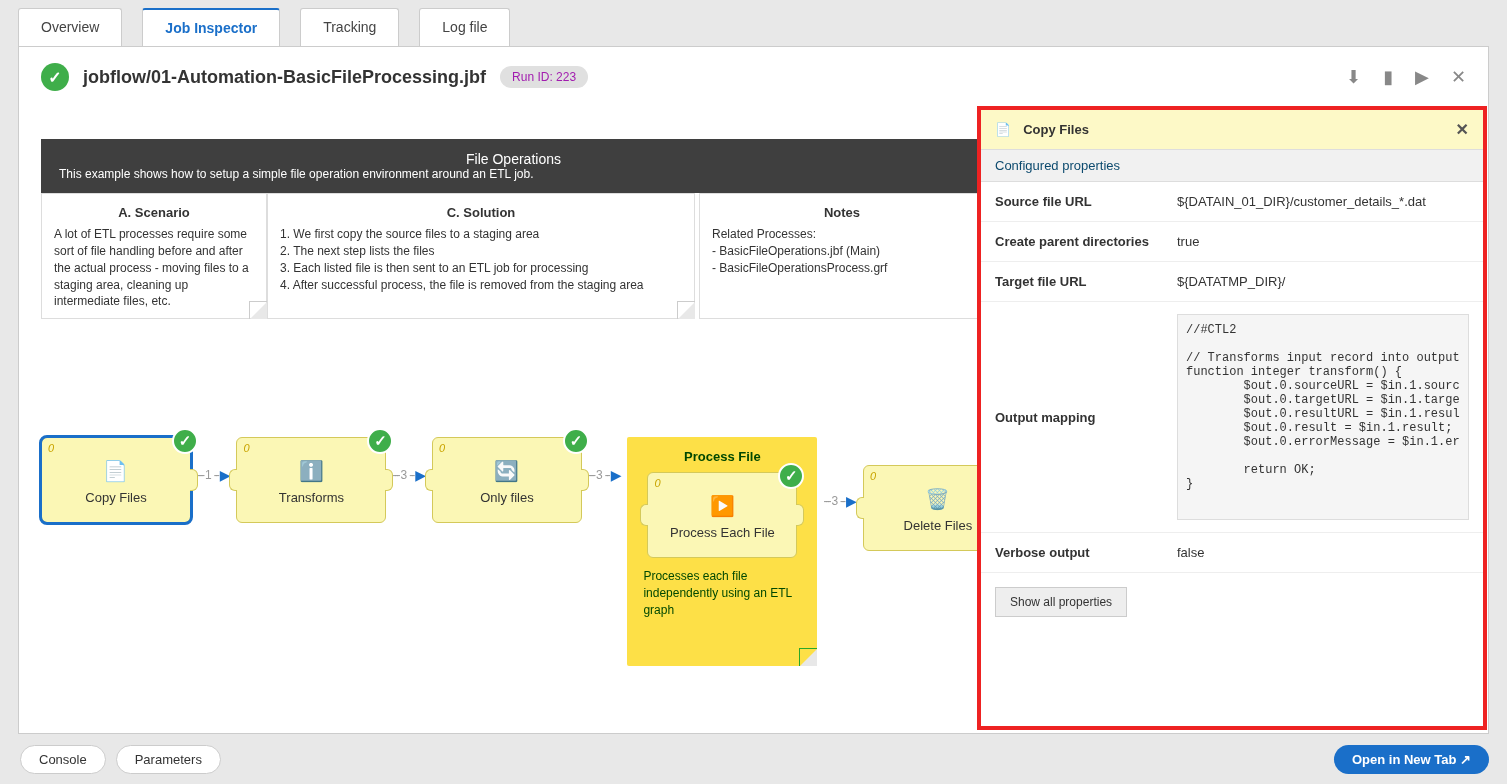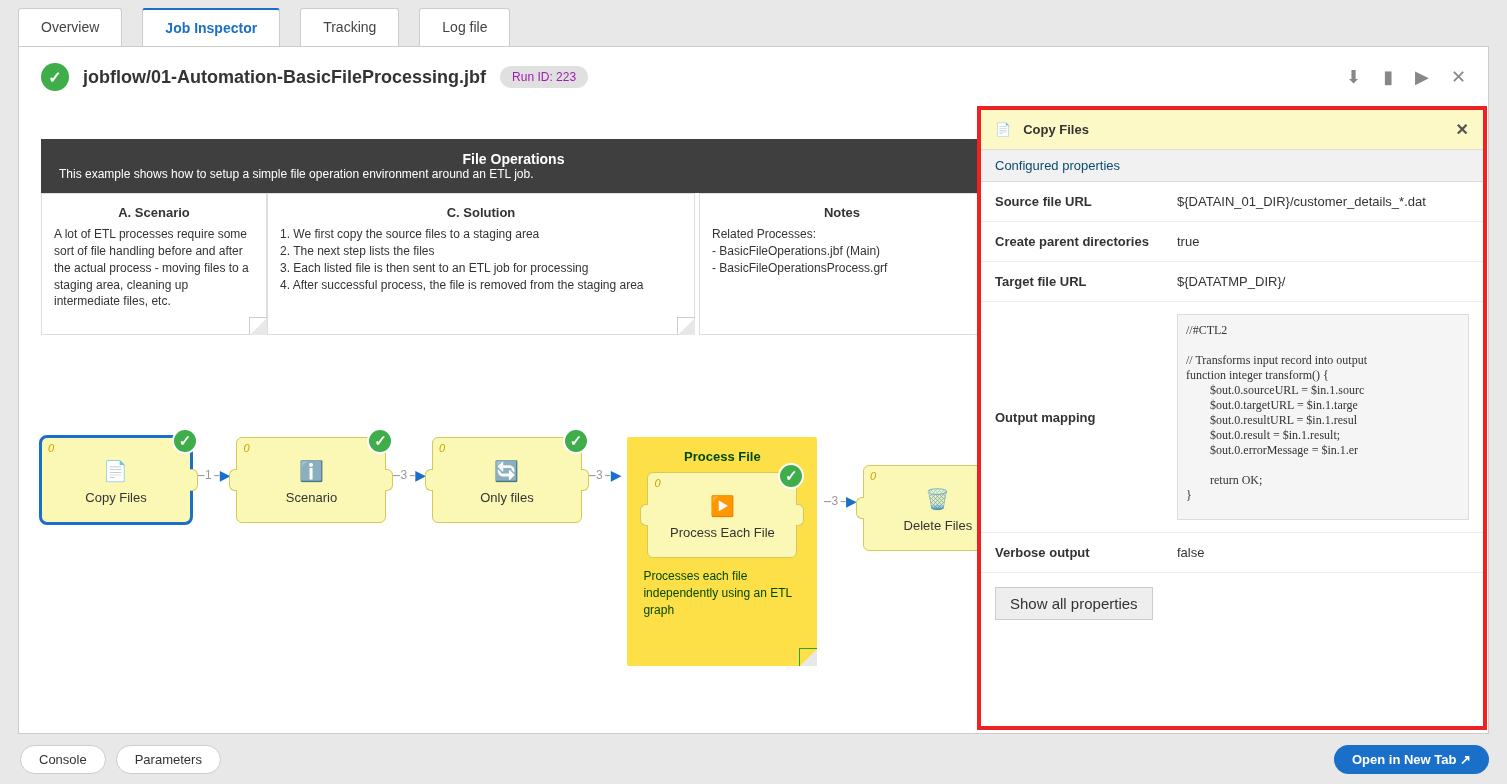--- a/index.html
+++ b/index.html
@@ -9,24 +9,24 @@
 .tab.active{color:#1a6fc9;font-weight:bold;border-top:2px solid #1a6fc9}
 .main-area{background:#fff;margin:0 18px 0 18px;height:688px;border:1px solid #ccc;position:relative}
 .header-row{display:flex;align-items:center;padding:16px 22px;gap:14px}
 .success-icon{width:28px;height:28px;border-radius:50%;background:#3fae4a;display:flex;align-items:center;justify-content:center;color:#fff;font-weight:bold;font-size:16px}
 .job-title{font-size:18px;font-weight:bold}
 .run-id{background:#e0e0e0;border-radius:12px;padding:4px 12px;font-size:12px;color:#a21caf}
 .header-icons{margin-left:auto;display:flex;gap:22px;color:#888}
 .header-icons span{cursor:pointer;font-size:18px}
 .canvas-area{position:absolute;top:70px;left:0;right:0;bottom:0;overflow:hidden}
 .dark-banner{background:#3f3f3f;color:#fff;margin:22px 22px 0 22px;padding:12px 18px;width:945px}
-.dark-banner .title{font-weight:bold;text-align:center;font-size:14px}
+.dark-banner .title{font-weight:normal;text-align:center;font-size:14px}
 .dark-banner .sub{font-size:12px}
 .note-boxes{display:flex;margin-left:22px;width:945px}
-.note-box{background:#fff;border:1px solid #ddd;padding:10px 12px;font-size:12px;line-height:1.4;height:142px;position:relative;flex:0 0 auto}
+.note-box{background:#fff;border:1px solid #ddd;padding:10px 12px;font-size:12px;line-height:1.4;height:126px;position:relative;flex:0 0 auto}
 .note-box .nt{font-weight:bold;text-align:center;margin-bottom:4px;font-size:13px}
 .note-box.a{width:226px}
 .note-box.c{width:428px}
 .note-box.n{width:286px;margin-left:4px}
 .corner-fold{position:absolute;bottom:-1px;right:-1px;width:18px;height:18px;background:linear-gradient(135deg,transparent 49%,#e8e8e8 51%);border-left:1px solid #ccc;border-top:1px solid #ccc}
 .flow{position:absolute;top:320px;left:22px;right:0;display:flex;align-items:flex-start}
 .node{width:150px;height:86px;background:#fbf7b5;border:1px solid #d4c95a;border-radius:6px;position:relative;display:flex;flex-direction:column;align-items:center;justify-content:center;gap:4px}
 .node.selected{outline:3px solid #1a6fc9;outline-offset:-1px}
 .node .port-num{position:absolute;top:4px;left:6px;color:#c9a400;font-size:11px;font-style:italic}
 .node .chk{position:absolute;top:-10px;right:-8px;width:26px;height:26px;border-radius:50%;background:#3fae4a;border:2px solid #fff;color:#fff;display:flex;align-items:center;justify-content:center;font-size:15px;font-weight:bold}
@@ -42,22 +42,22 @@
 .green-wrap .node{margin:0 auto}
 .green-wrap .desc{font-size:12px;line-height:1.4;color:#004800;padding:10px 4px 0 4px;height:100px}
 .green-wrap .gfold{position:absolute;bottom:0;right:0;width:18px;height:18px;background:linear-gradient(135deg,transparent 49%,#e8e8e8 51%);border-left:1px solid #2aa82a;border-top:1px solid #2aa82a}
 .side-panel{position:absolute;top:106px;right:20px;width:510px;height:624px;border:4px solid #e22;background:#fff;z-index:10}
 .sp-head{background:#fdf9c7;display:flex;align-items:center;padding:10px 14px;gap:12px;font-weight:bold;color:#333}
 .sp-head .close{margin-left:auto;cursor:pointer;color:#555;font-size:16px}
 .sp-sub{background:#f1f1f1;padding:8px 14px;color:#0c4a6e;font-size:13px;border-top:1px solid #ddd;border-bottom:1px solid #ddd}
 .prop-row{display:flex;padding:12px 14px;border-bottom:1px solid #eee;font-size:13px;align-items:flex-start}
 .prop-row .pk{width:182px;font-weight:bold;flex-shrink:0}
 .prop-row .pv{flex:1;min-width:0;word-break:break-all}
-.code-box{background:#f5f5f5;border:1px solid #ddd;font-family:Liberation Serif, serif;font-size:12px;padding:8px;white-space:pre;overflow:auto;height:206px;position:relative;flex:1;min-width:0}
-.show-all{margin:14px;background:#eee;border:1px solid #ccc;padding:7px 14px;cursor:pointer;font-size:15px;display:inline-block}
+.code-box{background:#f5f5f5;border:1px solid #ddd;font-family:Liberation Mono, monospace;font-size:12px;padding:8px;white-space:pre;overflow:auto;height:206px;position:relative;flex:1;min-width:0}
+.show-all{margin:14px;background:#eee;border:1px solid #ccc;padding:7px 14px;cursor:pointer;font-size:12px;display:inline-block}
 .bottom-bar{position:absolute;bottom:10px;left:20px;right:18px;display:flex;align-items:center;gap:10px}
 .pill{background:#fff;border:1px solid #ccc;border-radius:16px;padding:6px 18px;font-size:13px;cursor:pointer}
 .open-tab{margin-left:auto;background:#1a6fc9;color:#fff;border-radius:16px;padding:7px 18px;font-size:13px;cursor:pointer;font-weight:bold}
 </style>
 </head>
 <body>
 
 <div class="tabs">
   <div class="tab">Overview</div>
   <div class="tab active">Job Inspector</div>
@@ -116,21 +116,21 @@
       <div class="arrow">
           <span class="line">---</span>
           <span>1</span>
           <span class="line">--</span>
           <span class="head">▶</span>
         </div>
       <div class="node">
         <div class="port-num">0</div>
           <div class="chk">✓</div>
         <div class="nicon">ℹ️</div>
-        <div class="nlabel">Scenario</div>
+        <div class="nlabel">Transforms</div>
         <div class="notch-l"></div>
           <div class="notch-r"></div>
       </div>
       <div class="arrow">
           <span class="line">---</span>
           <span>3</span>
           <span class="line">--</span>
           <span class="head">▶</span>
         </div>
       <div class="node">

